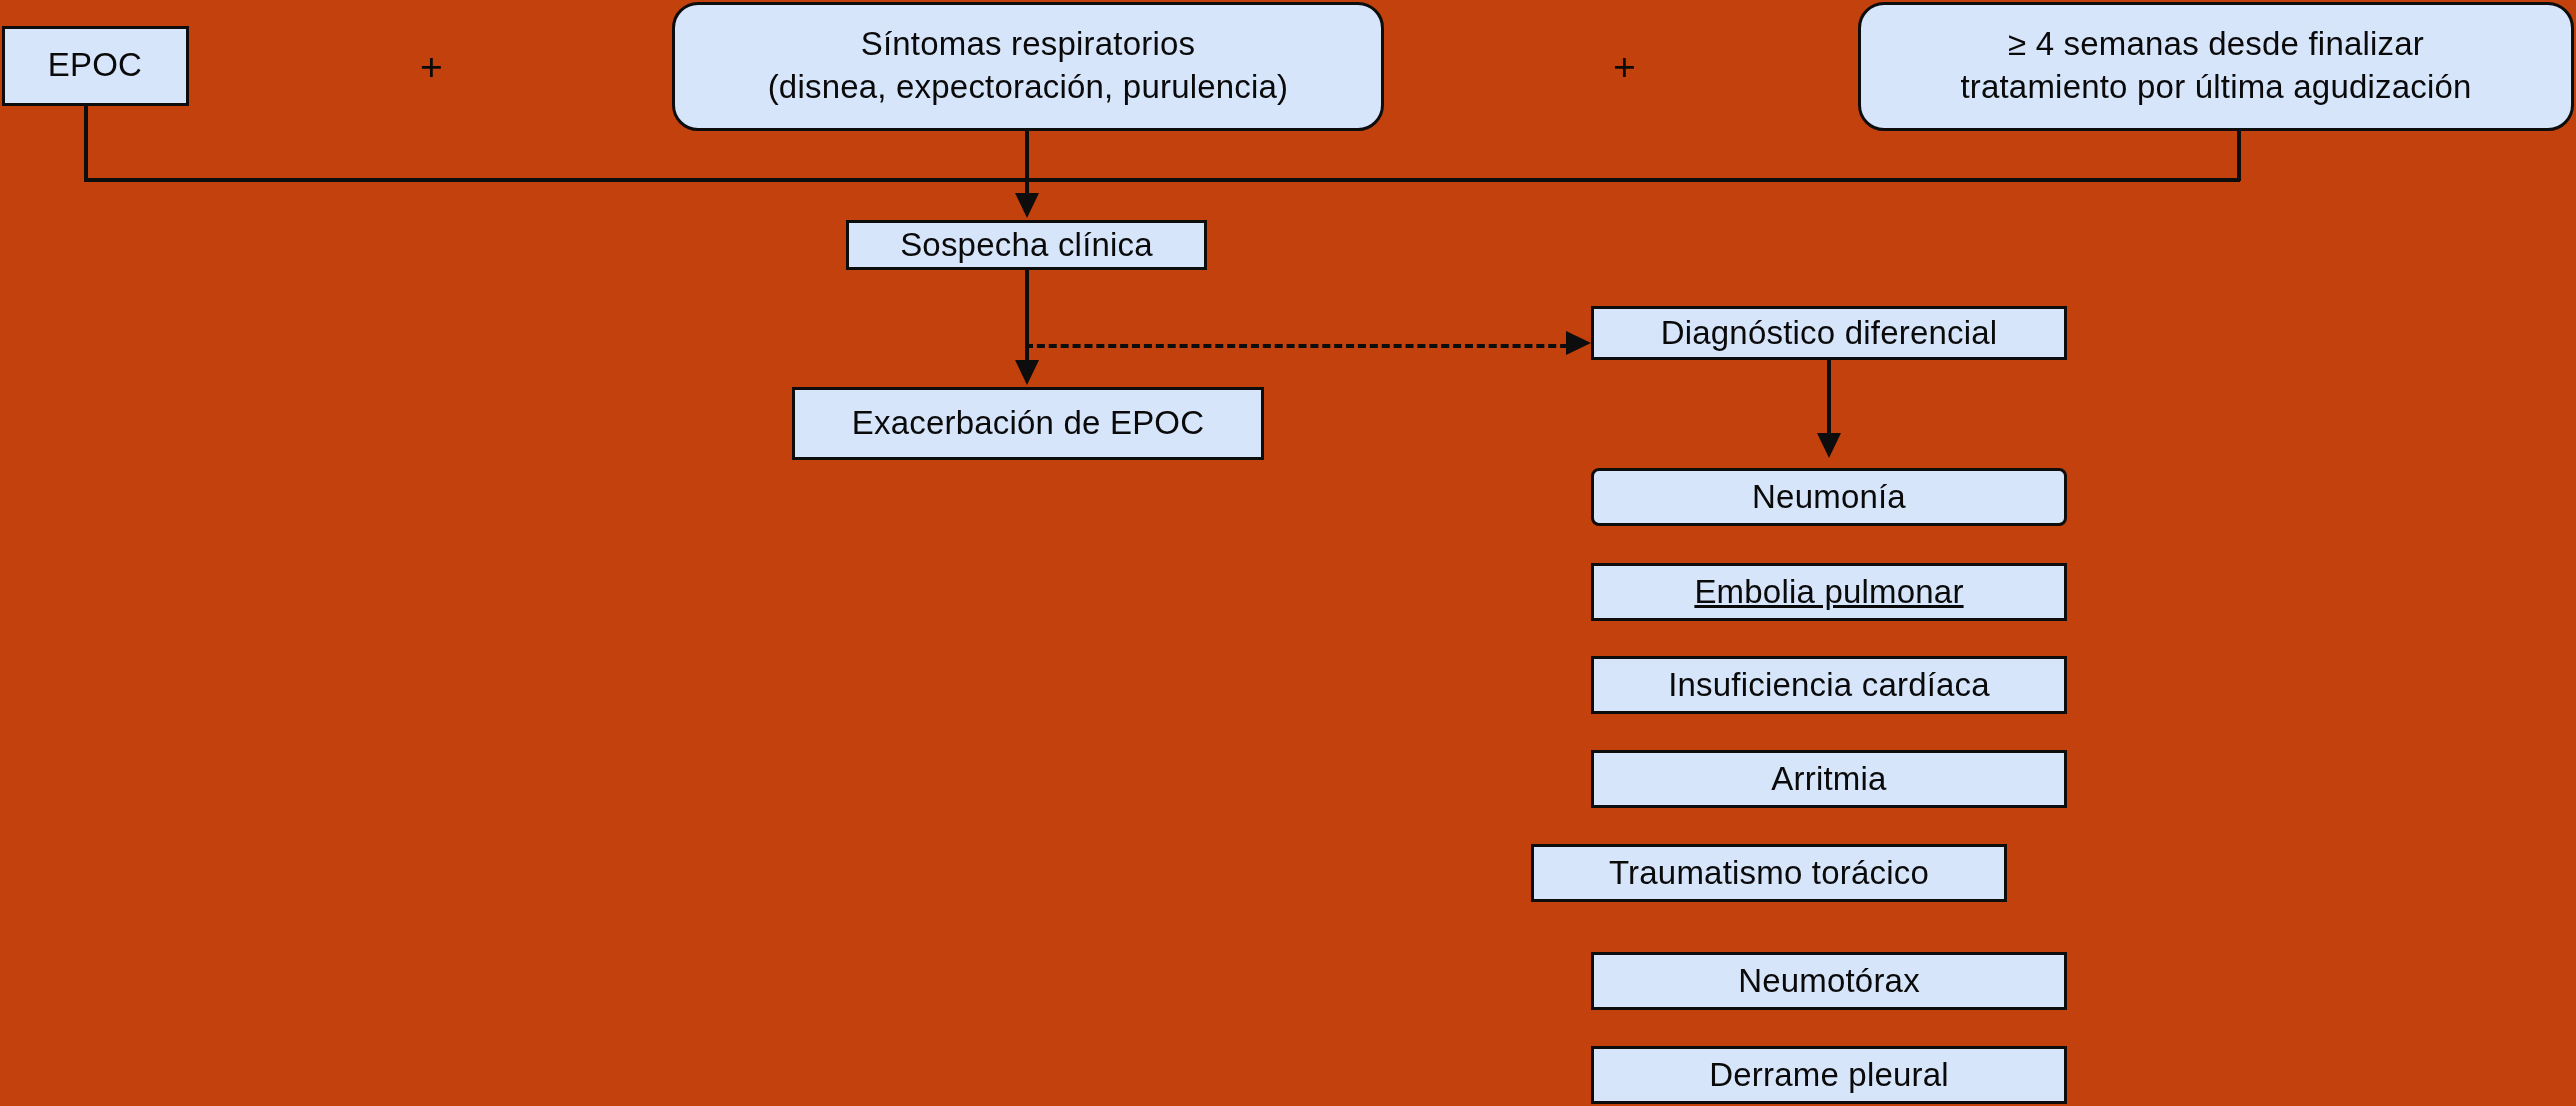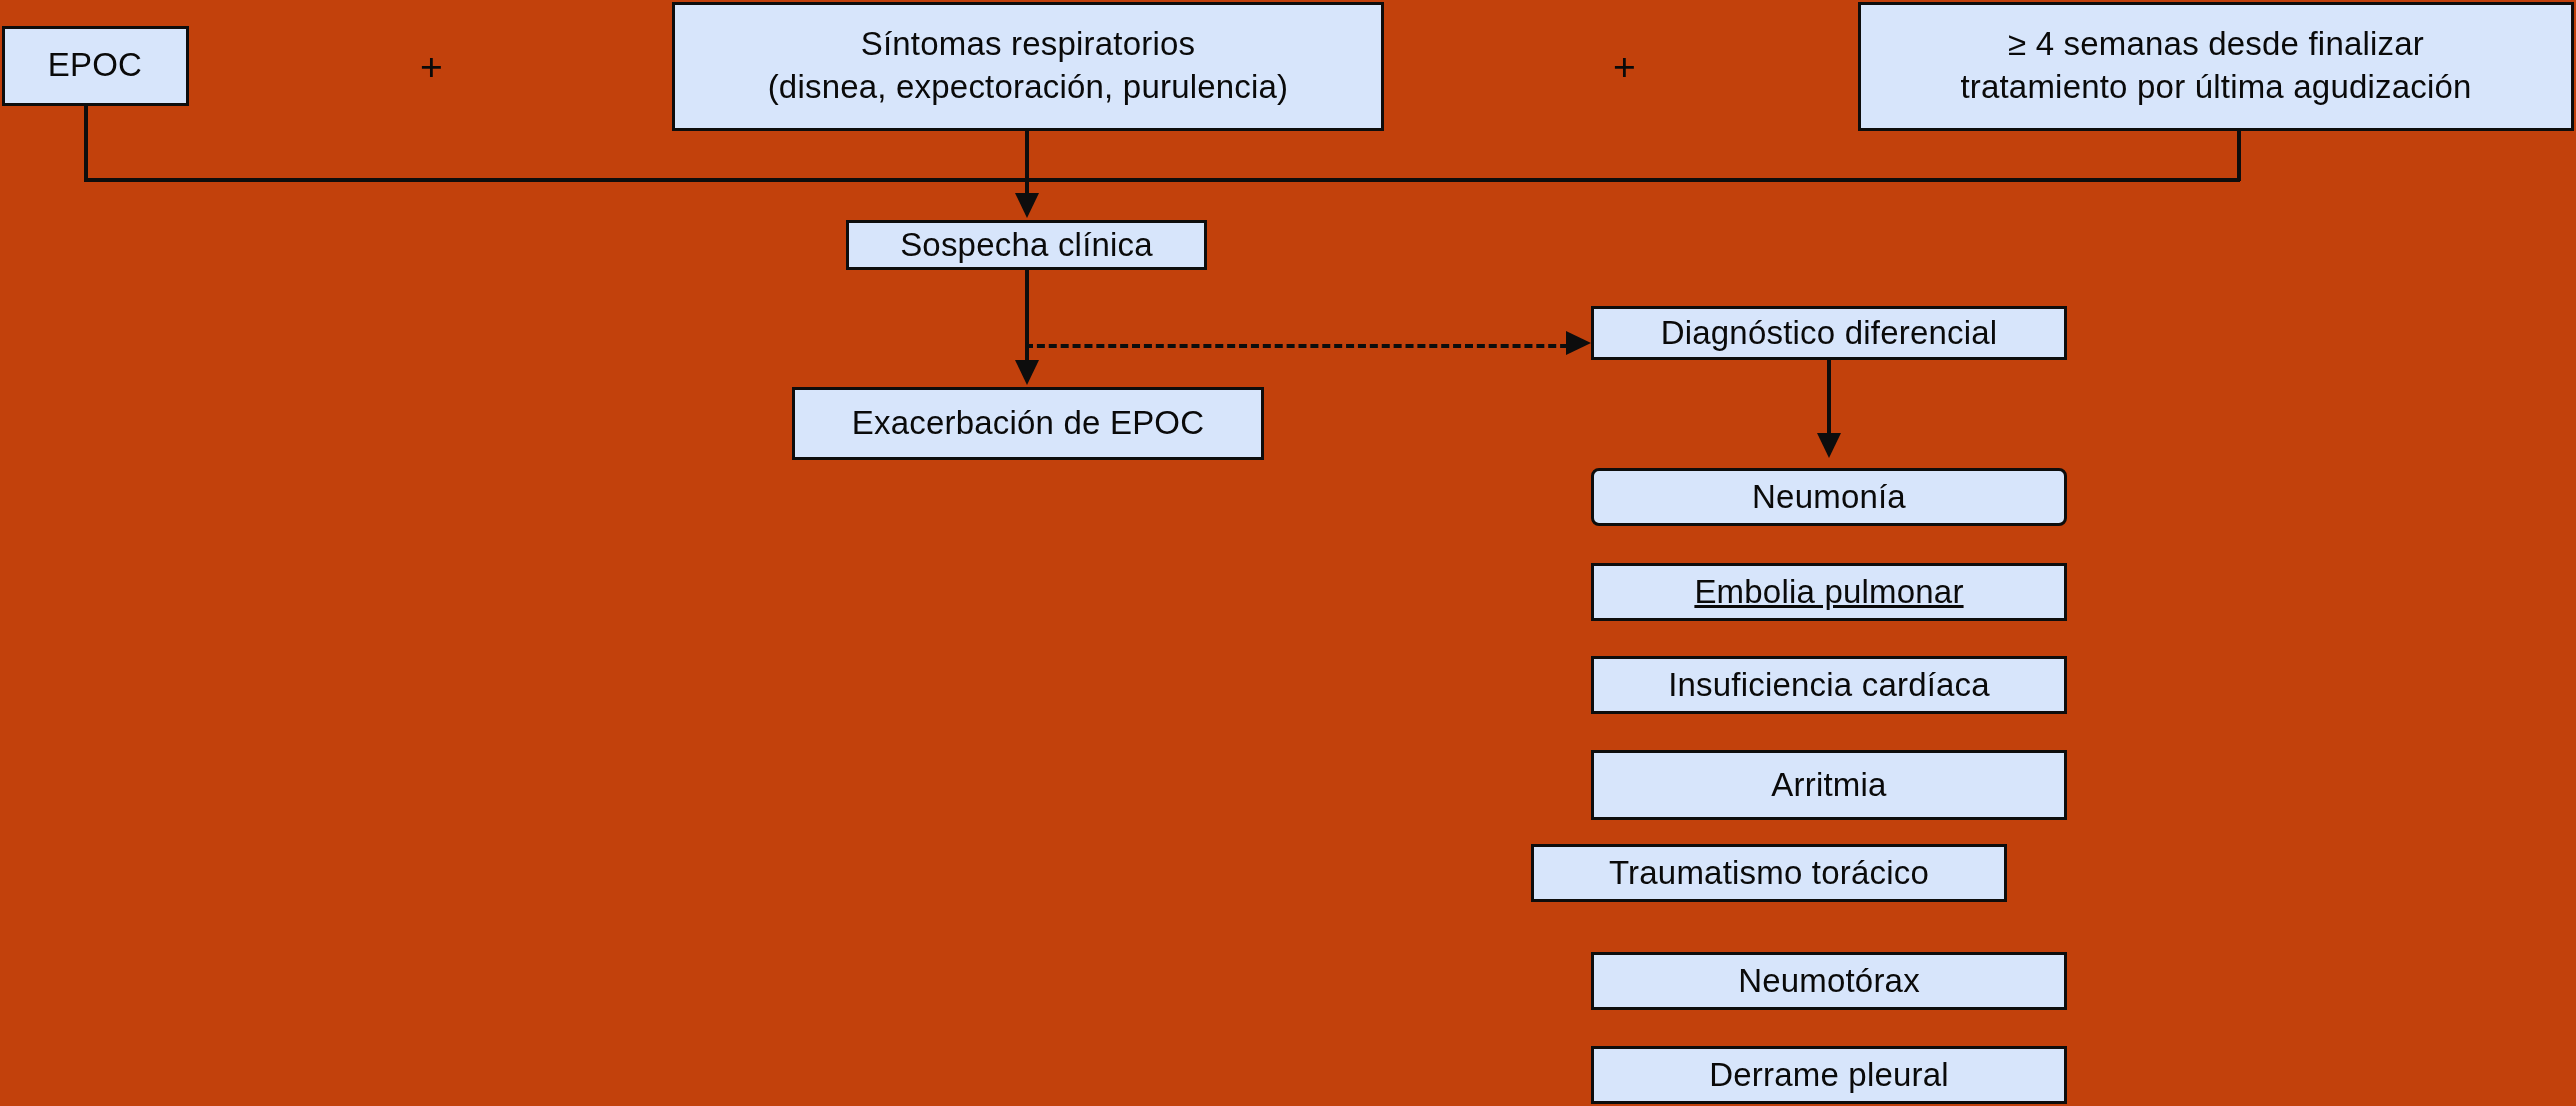--- a/index.html
+++ b/index.html
@@ -28,20 +28,21 @@
     text-align: center;
     color: #0a0a0a;
     font-family: "Liberation Sans", sans-serif;
     font-size: 33px;
     line-height: 1.22;
     letter-spacing: 0.2px;
     white-space: pre-line;
   }
   .node.two-line {
     line-height: 1.30;
+    border-radius: 26px;
   }
   .plus {
     position: absolute;
     color: #0a0a0a;
     font-family: "Liberation Sans", sans-serif;
     font-size: 39px;
     font-weight: 400;
     line-height: 1;
     display: flex;
     align-items: center;
@@ -116,19 +117,19 @@
   <div class="node" style="left:792px; top:387px; width:472px; height:73px;">Exacerbación de EPOC</div>
 
   <div class="node" style="left:1591px; top:306px; width:476px; height:54px;">Diagnóstico diferencial</div>
 
   <div class="vline" style="left:1827px; top:360px; height:75px;"></div>
   <div class="arrowdown" style="left:1817px; top:433px;"></div>
 
   <div class="node" style="left:1591px; top:468px; width:476px; height:58px;border-radius:8px;">Neumonía</div>
   <div class="node" style="left:1591px; top:563px; width:476px; height:58px;text-decoration:underline;">Embolia pulmonar</div>
   <div class="node" style="left:1591px; top:656px; width:476px; height:58px;">Insuficiencia cardíaca</div>
-  <div class="node" style="left:1591px; top:750px; width:476px; height:70px;">Arritmia</div>
+  <div class="node" style="left:1591px; top:750px; width:476px; height:58px;">Arritmia</div>
   <div class="node" style="left:1531px; top:844px; width:476px; height:58px;">Traumatismo torácico</div>
   <div class="node" style="left:1591px; top:938px; width:476px; height:58px;margin-top:14px;">Neumotórax</div>
   <div class="node" style="left:1591px; top:1032px; width:476px; height:58px;margin-top:14px;">Derrame pleural</div>
 
 </div>
 
 
 </body></html>

